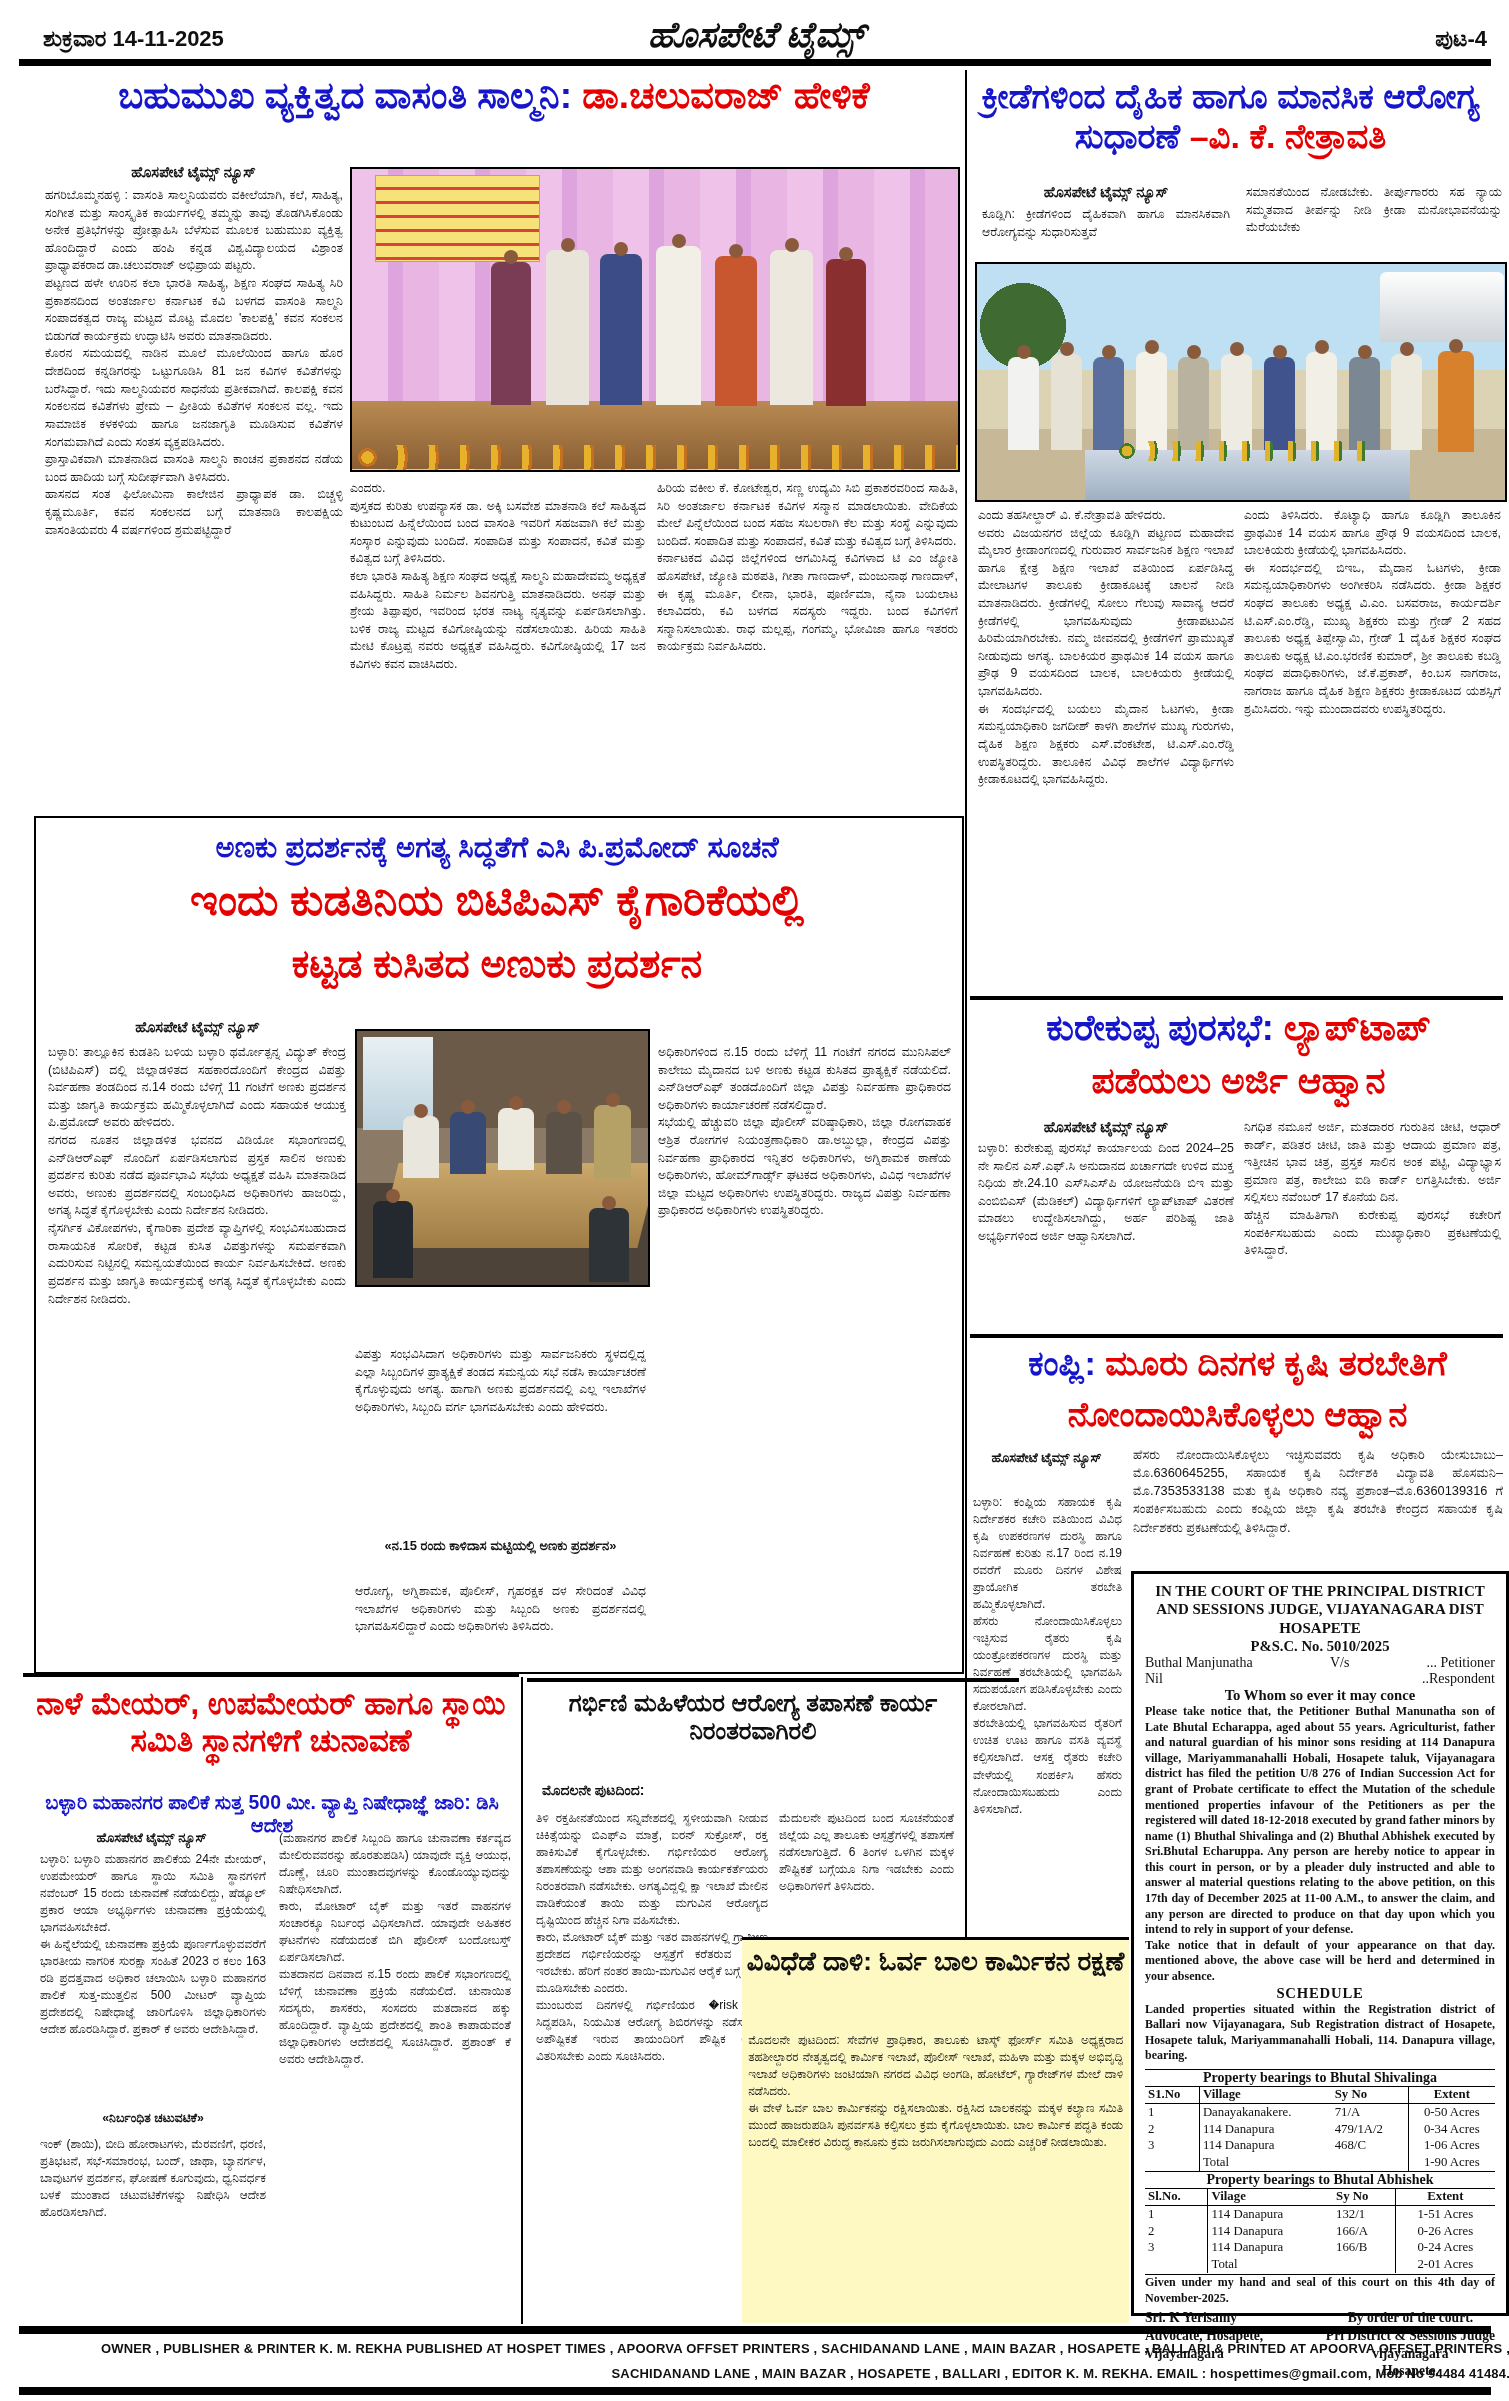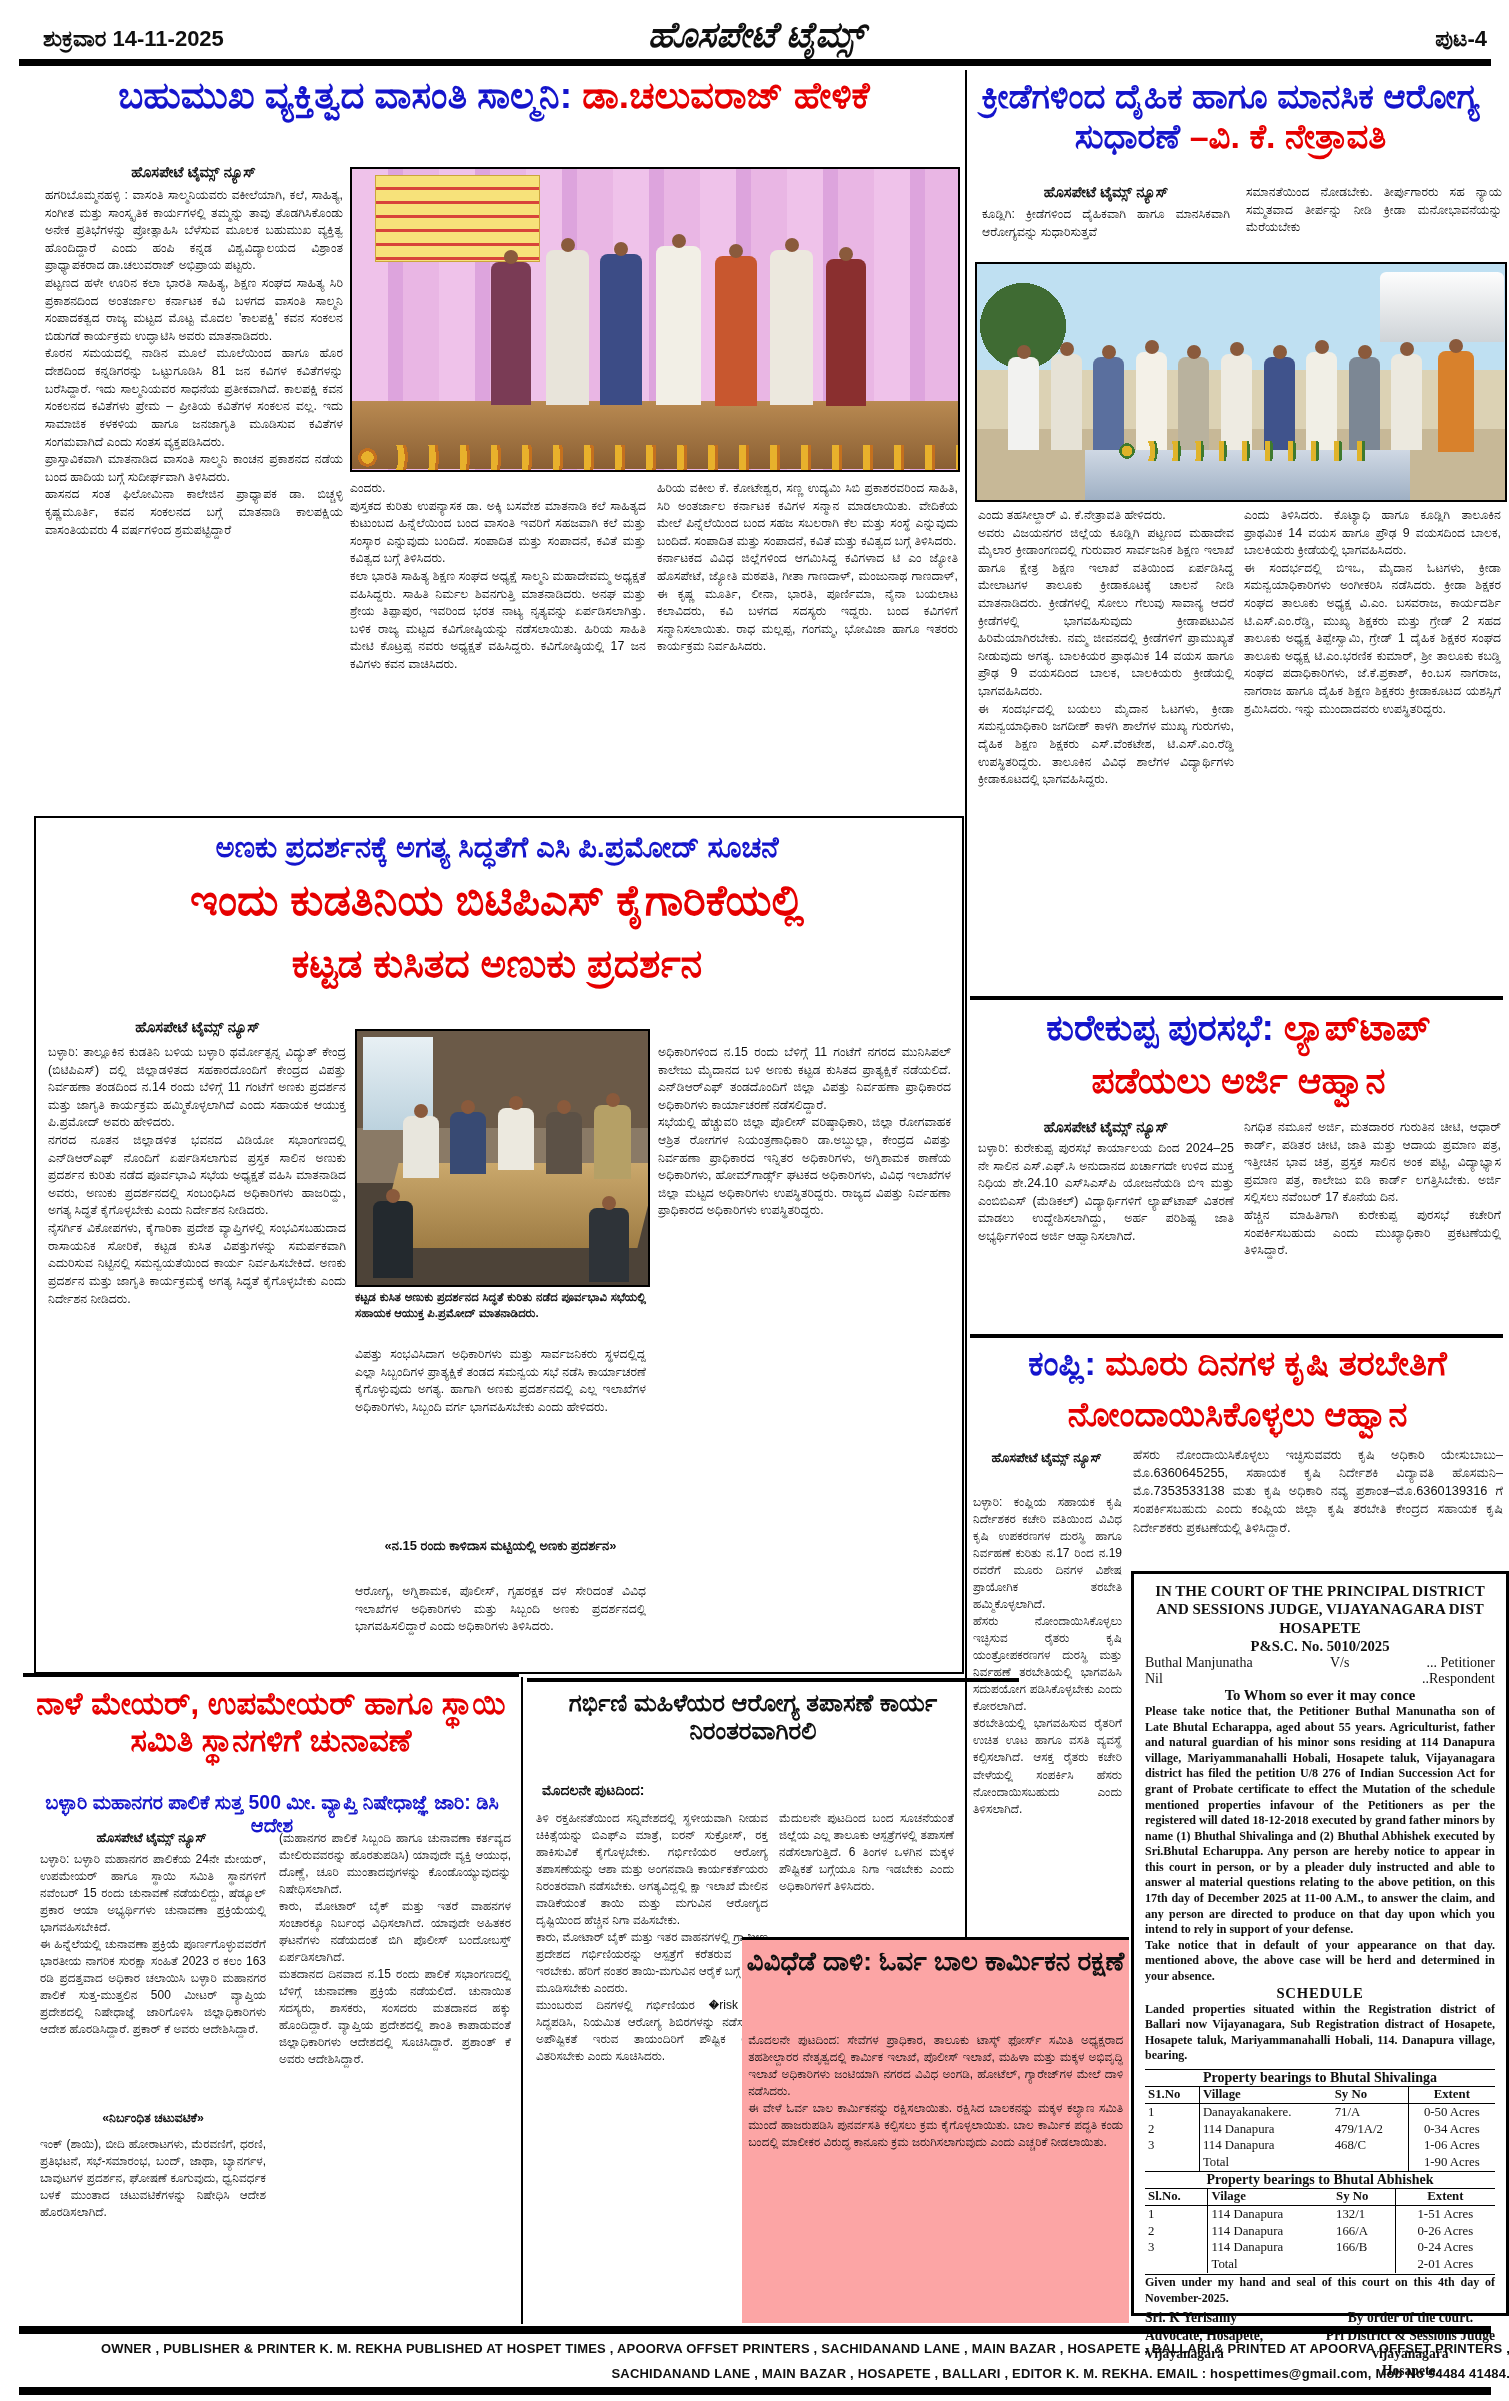--- a/index.html
+++ b/index.html
@@ -181,21 +181,20 @@
     <div class="person" style="left:237px;top:74px;width:37px;height:74px;background:#b5a066;">
         <div class="head"></div>
       </div>
     <div class="person" style="left:15.5px;top:170px;width:40px;height:77px;background:#23292e;">
         <div class="head"></div>
       </div>
     <div class="person" style="left:232px;top:177px;width:40px;height:74px;background:#2e3338;">
         <div class="head"></div>
       </div>
   </div>
-  <div class="abs caption" style="left:355px;top:1289px;width:291px;height:51px;">ಕಟ್ಟಡ ಕುಸಿತ ಅಣುಕು ಪ್ರದರ್ಶನದ ಸಿದ್ಧತೆ ಕುರಿತು ನಡೆದ ಪೂರ್ವಭಾವಿ ಸಭೆಯಲ್ಲಿ ಸಹಾಯಕ ಆಯುಕ್ತ ಪಿ.ಪ್ರಮೋದ್ ಮಾತನಾಡಿದರು.</div>
   <div class="abs bodytext" style="left:355px;top:1346px;width:291px;height:186px;">ವಿಪತ್ತು ಸಂಭವಿಸಿದಾಗ ಅಧಿಕಾರಿಗಳು ಮತ್ತು ಸಾರ್ವಜನಿಕರು ಸ್ಥಳದಲ್ಲಿದ್ದ ಎಲ್ಲಾ ಸಿಬ್ಬಂದಿಗಳ ಪ್ರಾತ್ಯಕ್ಷಿಕೆ ತಂಡದ ಸಮನ್ವಯ ಸಭೆ ನಡೆಸಿ ಕಾರ್ಯಾಚರಣೆ ಕೈಗೊಳ್ಳುವುದು ಅಗತ್ಯ. ಹಾಗಾಗಿ ಅಣಕು ಪ್ರದರ್ಶನದಲ್ಲಿ ಎಲ್ಲ ಇಲಾಖೆಗಳ ಅಧಿಕಾರಿಗಳು, ಸಿಬ್ಬಂದಿ ವರ್ಗ ಭಾಗವಹಿಸಬೇಕು ಎಂದು ಹೇಳಿದರು.</div>
   <div class="abs quote" style="left:355px;top:1537px;width:291px;height:45px;">«ನ.15 ರಂದು ಕಾಳಿದಾಸ ಮಟ್ಟಿಯಲ್ಲಿ ಅಣಕು ಪ್ರದರ್ಶನ»</div>
   <div class="abs bodytext" style="left:355px;top:1583px;width:291px;height:77px;">ಆರೋಗ್ಯ, ಅಗ್ನಿಶಾಮಕ, ಪೊಲೀಸ್, ಗೃಹರಕ್ಷಕ ದಳ ಸೇರಿದಂತೆ ವಿವಿಧ ಇಲಾಖೆಗಳ ಅಧಿಕಾರಿಗಳು ಮತ್ತು ಸಿಬ್ಬಂದಿ ಅಣಕು ಪ್ರದರ್ಶನದಲ್ಲಿ ಭಾಗವಹಿಸಲಿದ್ದಾರೆ ಎಂದು ಅಧಿಕಾರಿಗಳು ತಿಳಿಸಿದರು.</div>
   <div class="abs bodytext" style="left:658px;top:1044px;width:293px;height:614px;">ಅಧಿಕಾರಿಗಳಿಂದ ನ.15 ರಂದು ಬೆಳಿಗ್ಗೆ 11 ಗಂಟೆಗೆ ನಗರದ ಮುನಿಸಿಪಲ್ ಕಾಲೇಜು ಮೈದಾನದ ಬಳಿ ಅಣಕು ಕಟ್ಟಡ ಕುಸಿತದ ಪ್ರಾತ್ಯಕ್ಷಿಕೆ ನಡೆಯಲಿದೆ. ಎನ್‌ಡಿಆರ್‌ಎಫ್ ತಂಡದೊಂದಿಗೆ ಜಿಲ್ಲಾ ವಿಪತ್ತು ನಿರ್ವಹಣಾ ಪ್ರಾಧಿಕಾರದ ಅಧಿಕಾರಿಗಳು ಕಾರ್ಯಾಚರಣೆ ನಡೆಸಲಿದ್ದಾರೆ.
 ಸಭೆಯಲ್ಲಿ ಹೆಚ್ಚುವರಿ ಜಿಲ್ಲಾ ಪೊಲೀಸ್ ವರಿಷ್ಠಾಧಿಕಾರಿ, ಜಿಲ್ಲಾ ರೋಗವಾಹಕ ಆಶ್ರಿತ ರೋಗಗಳ ನಿಯಂತ್ರಣಾಧಿಕಾರಿ ಡಾ.ಅಬ್ದುಲ್ಲಾ, ಕೇಂದ್ರದ ವಿಪತ್ತು ನಿರ್ವಹಣಾ ಪ್ರಾಧಿಕಾರದ ಇನ್ನಿತರ ಅಧಿಕಾರಿಗಳು, ಅಗ್ನಿಶಾಮಕ ಠಾಣೆಯ ಅಧಿಕಾರಿಗಳು, ಹೋಮ್‌ಗಾರ್ಡ್ಸ್ ಘಟಕದ ಅಧಿಕಾರಿಗಳು, ವಿವಿಧ ಇಲಾಖೆಗಳ ಜಿಲ್ಲಾ ಮಟ್ಟದ ಅಧಿಕಾರಿಗಳು ಉಪಸ್ಥಿತರಿದ್ದರು. ರಾಜ್ಯದ ವಿಪತ್ತು ನಿರ್ವಹಣಾ ಪ್ರಾಧಿಕಾರದ ಅಧಿಕಾರಿಗಳು ಉಪಸ್ಥಿತರಿದ್ದರು.</div>
 
   <div class="rule" style="left:970px;top:996px;width:533px;height:3.9px;"></div>
   <div class="abs hl" style="left:975px;top:1007px;width:527px;font-size:36px;">
     <span class="blue">ಕುರೇಕುಪ್ಪ ಪುರಸಭೆ: </span><span class="red">ಲ್ಯಾಪ್‌ಟಾಪ್</span>
   </div>
@@ -329,21 +328,21 @@
 ಮತದಾನದ ದಿನವಾದ ನ.15 ರಂದು ಪಾಲಿಕೆ ಸಭಾಂಗಣದಲ್ಲಿ ಬೆಳಿಗ್ಗೆ ಚುನಾವಣಾ ಪ್ರಕ್ರಿಯೆ ನಡೆಯಲಿದೆ. ಚುನಾಯಿತ ಸದಸ್ಯರು, ಶಾಸಕರು, ಸಂಸದರು ಮತದಾನದ ಹಕ್ಕು ಹೊಂದಿದ್ದಾರೆ. ವ್ಯಾಪ್ತಿಯ ಪ್ರದೇಶದಲ್ಲಿ ಶಾಂತಿ ಕಾಪಾಡುವಂತೆ ಜಿಲ್ಲಾಧಿಕಾರಿಗಳು ಆದೇಶದಲ್ಲಿ ಸೂಚಿಸಿದ್ದಾರೆ. ಪ್ರಶಾಂತ್ ಕೆ ಅವರು ಆದೇಶಿಸಿದ್ದಾರೆ.</div>
 
   <div class="rule" style="left:527px;top:1678px;width:492px;height:3.9px;"></div>
   <div class="abs hl" style="left:536px;top:1689px;width:434px;font-size:24px;">ಗರ್ಭಿಣಿ ಮಹಿಳೆಯರ ಆರೋಗ್ಯ ತಪಾಸಣೆ ಕಾರ್ಯ ನಿರಂತರವಾಗಿರಲಿ</div>
   <div class="abs" style="left:542px;top:1782px;width:232px;font-weight:bold;font-size:14px;">ಮೊದಲನೇ ಪುಟದಿಂದ:</div>
   <div class="abs bodytext" style="left:536px;top:1810px;width:232px;height:510px;font-size:12px;">ತಿಳಿ ರಕ್ತಹೀನತೆಯಿಂದ ಸನ್ನಿವೇಶದಲ್ಲಿ ಸ್ಥಳೀಯವಾಗಿ ನೀಡುವ ಚಿಕಿತ್ಸೆಯನ್ನು ಬಿಎಫ್ಎ ಮಾತ್ರೆ, ಐರನ್ ಸುಕ್ರೋಸ್, ರಕ್ತ ಹಾಕಿಸುವಿಕೆ ಕೈಗೊಳ್ಳಬೇಕು. ಗರ್ಭಿಣಿಯರ ಆರೋಗ್ಯ ತಪಾಸಣೆಯನ್ನು ಆಶಾ ಮತ್ತು ಅಂಗನವಾಡಿ ಕಾರ್ಯಕರ್ತೆಯರು ನಿರಂತರವಾಗಿ ನಡೆಸಬೇಕು. ಅಗತ್ಯವಿದ್ದಲ್ಲಿ ಕ್ಷಾ ಇಲಾಖೆ ಮೇಲಿನ ವಾಡಿಕೆಯಂತೆ ತಾಯಿ ಮತ್ತು ಮಗುವಿನ ಆರೋಗ್ಯದ ದೃಷ್ಟಿಯಿಂದ ಹೆಚ್ಚಿನ ನಿಗಾ ವಹಿಸಬೇಕು.
 ಕಾರು, ಮೋಟಾರ್ ಬೈಕ್ ಮತ್ತು ಇತರ ವಾಹನಗಳಲ್ಲಿ ಗ್ರಾಮೀಣ ಪ್ರದೇಶದ ಗರ್ಭಿಣಿಯರನ್ನು ಆಸ್ಪತ್ರೆಗೆ ಕರೆತರುವ ವ್ಯವಸ್ಥೆ ಇರಬೇಕು. ಹೆರಿಗೆ ನಂತರ ತಾಯಿ-ಮಗುವಿನ ಆರೈಕೆ ಬಗ್ಗೆ ಅರಿವು ಮೂಡಿಸಬೇಕು ಎಂದರು.
 ಮುಂಬರುವ ದಿನಗಳಲ್ಲಿ ಗರ್ಭಿಣಿಯರ �risk ಪಟ್ಟಿ ಸಿದ್ಧಪಡಿಸಿ, ನಿಯಮಿತ ಆರೋಗ್ಯ ಶಿಬಿರಗಳನ್ನು ನಡೆಸಬೇಕು. ಅಪೌಷ್ಟಿಕತೆ ಇರುವ ತಾಯಂದಿರಿಗೆ ಪೌಷ್ಟಿಕ ಆಹಾರ ವಿತರಿಸಬೇಕು ಎಂದು ಸೂಚಿಸಿದರು.</div>
   <div class="abs bodytext" style="left:779px;top:1810px;width:175px;height:122px;font-size:12px;">ಮೆದುಲನೇ ಪುಟದಿಂದ ಬಂದ ಸೂಚನೆಯಂತೆ ಜಿಲ್ಲೆಯ ಎಲ್ಲ ತಾಲೂಕು ಆಸ್ಪತ್ರೆಗಳಲ್ಲಿ ತಪಾಸಣೆ ನಡೆಸಲಾಗುತ್ತಿದೆ. 6 ತಿಂಗಳ ಒಳಗಿನ ಮಕ್ಕಳ ಪೌಷ್ಟಿಕತೆ ಬಗ್ಗೆಯೂ ನಿಗಾ ಇಡಬೇಕು ಎಂದು ಅಧಿಕಾರಿಗಳಿಗೆ ತಿಳಿಸಿದರು.</div>
 
-  <div class="abs" style="left:742px;top:1937px;width:387px;height:386px;background:#fca5a5;">
+  <div class="abs" style="left:742px;top:1937px;width:387px;height:386px;background:#fef9c3;">
     <div class="rule" style="left:0;top:0;width:387px;height:3.1px;"></div>
     <div class="hl abs" style="left:3.1px;top:9.3px;width:381px;font-size:26px;">ವಿವಿಧೆಡೆ ದಾಳಿ: ಓರ್ವ ಬಾಲ ಕಾರ್ಮಿಕನ ರಕ್ಷಣೆ</div>
     <div class="bodytext abs" style="left:6.2px;top:95px;width:375px;height:285px;font-size:12px;">ಮೊದಲನೇ ಪುಟದಿಂದ: ಸೇವೆಗಳ ಪ್ರಾಧಿಕಾರ, ತಾಲೂಕು ಟಾಸ್ಕ್ ಫೋರ್ಸ್ ಸಮಿತಿ ಅಧ್ಯಕ್ಷರಾದ ತಹಶೀಲ್ದಾರರ ನೇತೃತ್ವದಲ್ಲಿ ಕಾರ್ಮಿಕ ಇಲಾಖೆ, ಪೊಲೀಸ್ ಇಲಾಖೆ, ಮಹಿಳಾ ಮತ್ತು ಮಕ್ಕಳ ಅಭಿವೃದ್ಧಿ ಇಲಾಖೆ ಅಧಿಕಾರಿಗಳು ಜಂಟಿಯಾಗಿ ನಗರದ ವಿವಿಧ ಅಂಗಡಿ, ಹೋಟೆಲ್, ಗ್ಯಾರೇಜ್‌ಗಳ ಮೇಲೆ ದಾಳಿ ನಡೆಸಿದರು.
 ಈ ವೇಳೆ ಓರ್ವ ಬಾಲ ಕಾರ್ಮಿಕನನ್ನು ರಕ್ಷಿಸಲಾಯಿತು. ರಕ್ಷಿಸಿದ ಬಾಲಕನನ್ನು ಮಕ್ಕಳ ಕಲ್ಯಾಣ ಸಮಿತಿ ಮುಂದೆ ಹಾಜರುಪಡಿಸಿ ಪುನರ್ವಸತಿ ಕಲ್ಪಿಸಲು ಕ್ರಮ ಕೈಗೊಳ್ಳಲಾಯಿತು. ಬಾಲ ಕಾರ್ಮಿಕ ಪದ್ಧತಿ ಕಂಡು ಬಂದಲ್ಲಿ ಮಾಲೀಕರ ವಿರುದ್ಧ ಕಾನೂನು ಕ್ರಮ ಜರುಗಿಸಲಾಗುವುದು ಎಂದು ಎಚ್ಚರಿಕೆ ನೀಡಲಾಯಿತು.</div>
   </div>
 
   <div class="rule" style="left:19.4px;top:2326px;width:1472px;height:7.7px;"></div>
   <div class="footer" style="top:2341px;">OWNER , PUBLISHER &amp; PRINTER K. M. REKHA PUBLISHED AT HOSPET TIMES ,   APOORVA OFFSET PRINTERS , SACHIDANAND LANE , MAIN BAZAR , HOSAPETE ,    BALLARI &amp; PRINTED AT APOORVA OFFSET PRINTERS ,</div>
   <div class="footer" style="top:2366px;">SACHIDANAND LANE , MAIN BAZAR , HOSAPETE , BALLARI , EDITOR  K. M. REKHA.    EMAIL : hospettimes@gmail.com,  Mob No 94484 41484.</div>
   <div class="rule" style="left:19.4px;top:2387px;width:1472px;height:7.7px;"></div>

